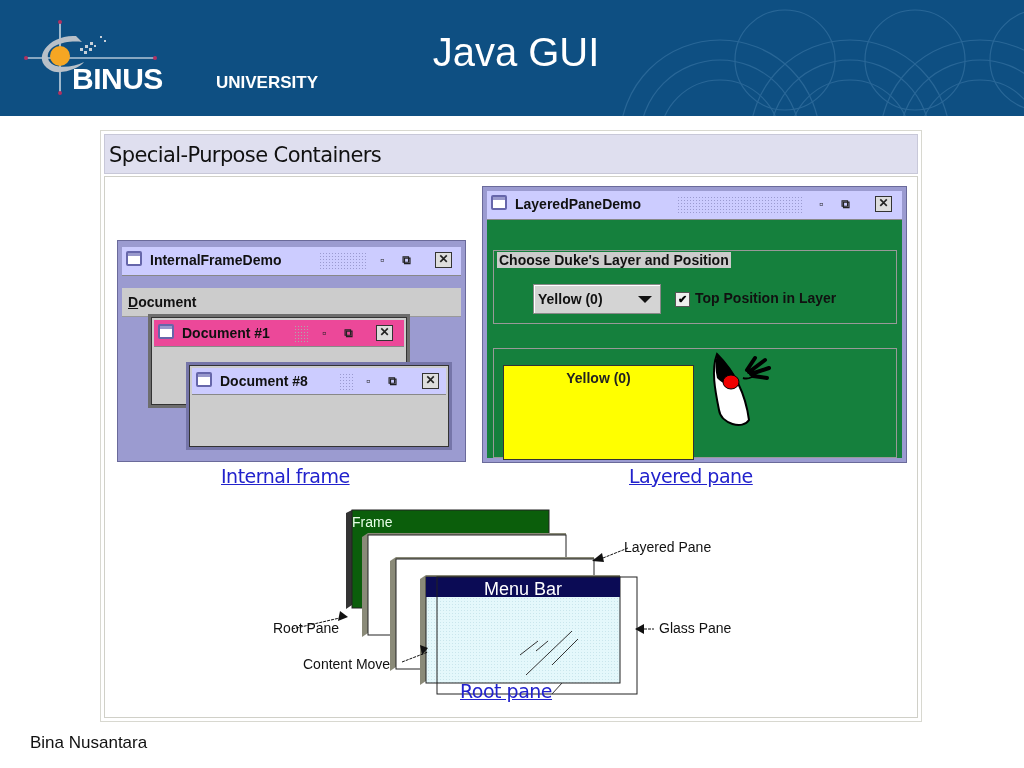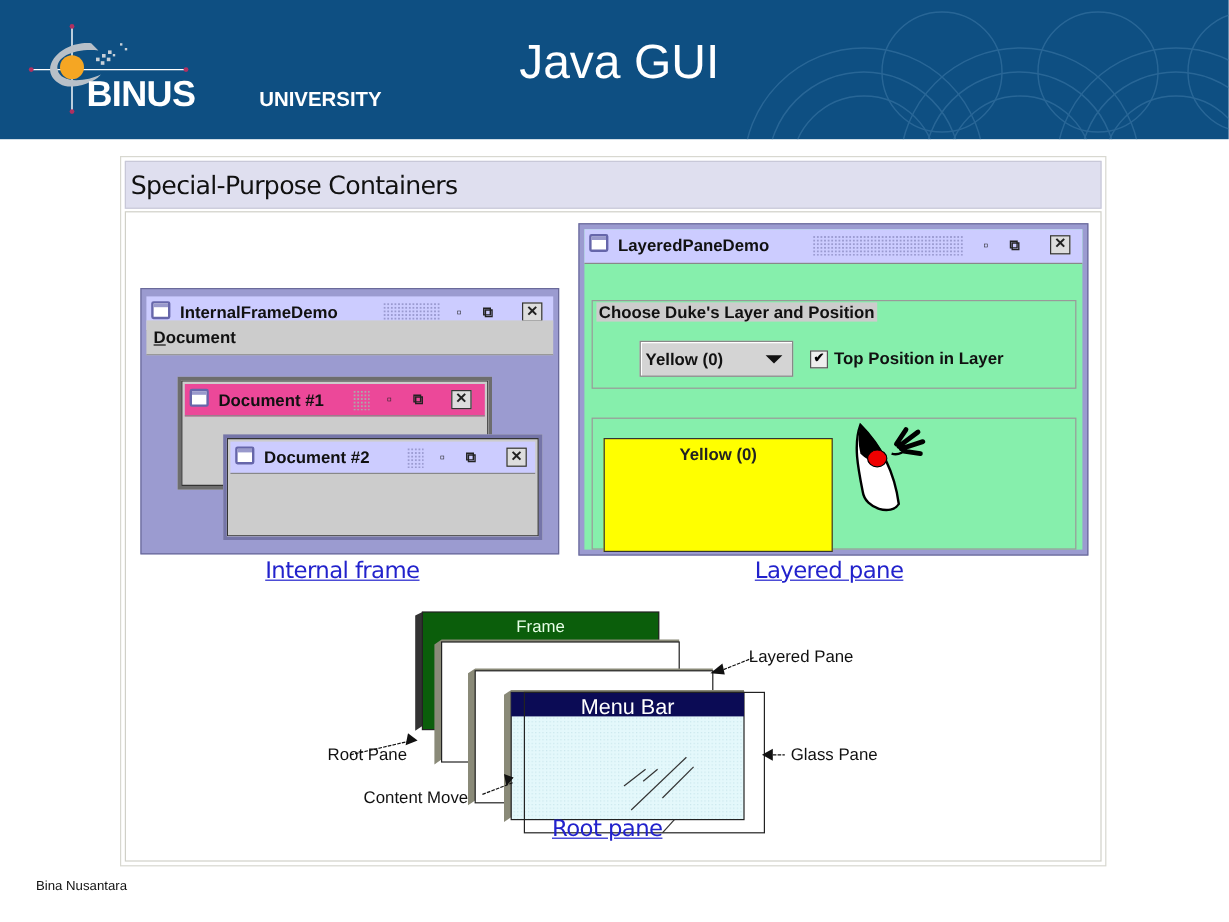--- a/index.html
+++ b/index.html
@@ -47,21 +47,21 @@
   .combo span { position:absolute; left:4px; top:6px; font-weight:bold; font-size:14px; color:#111; }
   .combo .arrow { position:absolute; right:8px; top:11px; width:0; height:0; border-left:7px solid transparent; border-right:7px solid transparent; border-top:7px solid #111; }
   .checkbox { position:absolute; left:188px; top:101px; width:13px; height:13px; border:1px solid #555; background:#eee; font-size:11px; line-height:12px; text-align:center; font-weight:bold; }
   .checklabel { position:absolute; left:208px; top:99px; font-weight:bold; font-size:14px; color:#111; white-space:nowrap; }
   .layer-rect { position:absolute; border:1px solid #333; font-weight:bold; font-size:14px; color:#222; text-align:center; }
 
   
   .diag { position:absolute; left:260px; top:505px; width:500px; height:205px; }
   .dlabel { position:absolute; font-size:14px; color:#111; white-space:nowrap; font-family:"Liberation Sans", sans-serif; }
 
-  .footer { position:absolute; left:30px; top:733px; font-size:11px; color:#111; }
+  .footer { position:absolute; left:30px; top:733px; font-size:17px; color:#111; }
 </style>
 </head>
 <body>
 
 <div class="header">
   <svg class="arcs" viewBox="0 0 1024 116">
     <g fill="none" stroke="#3f7aa8" stroke-width="1.2" opacity="0.55">
       <circle cx="720" cy="140" r="60"></circle>
         <circle cx="720" cy="140" r="80"></circle>
         <circle cx="720" cy="140" r="100"></circle>
@@ -109,50 +109,50 @@
 
     <div class="desk" style="left:12px; top:63px; width:347px; height:220px;">
       <div class="tbar" style="left:4px; right:4px; top:6px; height:28px; background:#ccccff;">
         <span class="ticon"></span>
         <span class="ttext">InternalFrameDemo</span>
         <span class="grip" style="left:197px; width:48px;"></span>
         <span class="tbtn" style="left:252px;">▫</span>
         <span class="tbtn" style="left:276px;">⧉</span>
         <span class="tbtn close" style="left:313px;">✕</span>
       </div>
-      <div class="menubar" style="left:4px; right:4px; top:26px;text-decoration:underline;">
+      <div class="menubar" style="left:4px; right:4px; top:47px;text-decoration:underline;">
         <span>Document</span>
       </div>
 
       <div class="iframe inactive" style="left:30px; top:73px; width:256px; height:88px;">
         <div class="tbar">
           <span class="ticon"></span>
           <span class="ttext">Document #1</span>
           <span class="grip" style="left:140px; width:14px;"></span>
           <span class="tbtn" style="left:162px;">▫</span>
           <span class="tbtn" style="left:186px;">⧉</span>
           <span class="tbtn close" style="left:222px;">✕</span>
         </div>
       </div>
 
       <div class="iframe" style="left:68px; top:121px; width:260px; height:82px;">
         <div class="tbar">
           <span class="ticon"></span>
-          <span class="ttext">Document #2</span>
+          <span class="ttext">Document #8</span>
           <span class="grip" style="left:147px; width:14px;"></span>
           <span class="tbtn" style="left:168px;">▫</span>
           <span class="tbtn" style="left:192px;">⧉</span>
           <span class="tbtn close" style="left:230px;">✕</span>
         </div>
       </div>
     </div>
     <div class="caption-link" style="left:116px; top:288px;">Internal frame</div>
 
     <div class="desk" style="left:377px; top:9px; width:423px; height:275px;">
-      <div style="position:absolute; left:4px; top:4px; right:4px; bottom:4px; background:#86efac;">
+      <div style="position:absolute; left:4px; top:4px; right:4px; bottom:4px; background:#15803d;">
         <div class="tbar" style="left:0; right:0; top:0; height:28px; background:#ccccff;">
           <span class="ticon"></span>
           <span class="ttext">LayeredPaneDemo</span>
           <span class="grip" style="left:190px; width:126px;"></span>
           <span class="tbtn" style="left:326px;">▫</span>
           <span class="tbtn" style="left:350px;">⧉</span>
           <span class="tbtn close" style="left:388px;">✕</span>
         </div>
 
         <div class="groupbox" style="left:6px; top:59px; width:402px; height:72px;"></div>
@@ -221,21 +221,21 @@
       <line x1="368" y1="43" x2="338" y2="55"></line>
       <line x1="32" y1="124" x2="84" y2="112"></line>
       <line x1="142" y1="157" x2="168" y2="147"></line>
       <line x1="380" y1="124" x2="394" y2="124"></line>
     </g>
     <polygon points="332,56 342,48 344,57" fill="#111"></polygon>
     <polygon points="88,112 80,106 78,116" fill="#111"></polygon>
     <polygon points="168,143 160,140 162,150" fill="#111"></polygon>
     <polygon points="375,124 384,119 384,129" fill="#111"></polygon>
   </svg>
-  <div style="position:absolute; left:92px; top:9px; width:197px; text-align:center; color:#e8ffe8; font-size:14px;">Frame</div>
+  <div style="position:absolute; left:92px; top:9px; width:197px; color:#e8ffe8; font-size:14px;">Frame</div>
   <div style="position:absolute; left:166px; top:74px; width:194px; text-align:center; color:#fff; font-size:18px;">Menu Bar</div>
   <div class="dlabel" style="left:364px; top:34px;">Layered Pane</div>
   <div class="dlabel" style="left:13px; top:115px;">Root Pane</div>
   <div class="dlabel" style="left:43px; top:151px;">Content Move</div>
   <div class="dlabel" style="left:399px; top:115px;">Glass Pane</div>
   <div class="caption-link" style="left:200px; top:175px;">Root pane</div>
 </div>
 
 <div class="footer">Bina Nusantara</div>
 

